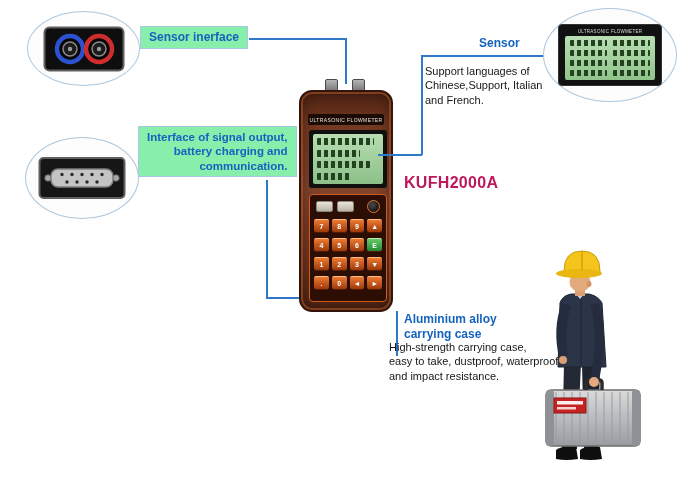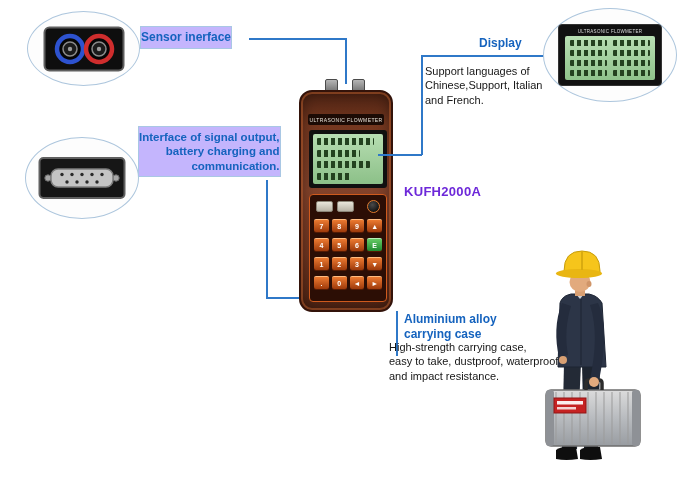--- a/index.html
+++ b/index.html
@@ -12,30 +12,30 @@
   .sensor-ellipse  { left:27px;  top:11px;  width:113px; height:75px; }
   .signal-ellipse  { left:25px;  top:137px; width:114px; height:82px; }
   .display-ellipse { left:543px; top:8px;   width:134px; height:94px; }
 
   
   .line { position:absolute; background:#2f78c8; }
 
   
   .blue-label { position:absolute; color:#1563be; font-weight:bold; font-size:12px;
                 line-height:1.25; white-space:pre-line; }
-  .boxed { border:1px solid #a9c7e4; padding:3px 0; background:#c4b5fd; }
+  .boxed { border:1px solid #a9c7e4; padding:3px 8px; background:#86efac; }
   .sensor-label  { left:140px; top:26px; }
   .signal-label  { left:138px; top:126px; font-size:11.5px;text-align:right; }
   .display-label { left:479px; top:36px; }
   .case-label    { left:404px; top:312px; }
   .desc { position:absolute; color:#161616; font-size:11px; line-height:1.3; white-space:pre-line; }
   .display-desc { left:425px; top:64px; width:130px; }
   .case-desc    { left:389px; top:340px; width:185px; }
-  .model { position:absolute; left:404px; top:184px; font-size:13px; font-weight:bold;
-           color:#6d28d9; letter-spacing:.3px; }
+  .model { position:absolute; left:404px; top:174px; font-size:16px; font-weight:bold;
+           color:#be185d; letter-spacing:.3px; }
 
   
   .device { position:absolute; left:299px; top:90px; width:94px; height:222px;
             border-radius:13px; border:2px solid #33130a;
             background:linear-gradient(180deg,#4e2313 0%,#74371f 15%,#83422a 45%,#6f3520 75%,#4e2313 100%);
             box-shadow:inset 0 0 0 2px rgba(190,95,45,.5), inset 0 0 16px rgba(0,0,0,.45); }
   .conn { position:absolute; width:13px; height:12px; border:1px solid #4a4a4a; border-radius:2px 2px 0 0;
           background:linear-gradient(180deg,#b5b5b5,#7c7c7c); }
   .conn1 { left:325px; top:79px; } .conn2 { left:352px; top:79px; }
   .brand { position:absolute; top:22px; left:7px; right:7px; height:11px; background:#1c0b05;
@@ -153,21 +153,21 @@
         <div class="kkey">◄</div>
         <div class="kkey">►</div>
       </div>
     </div>
   </div>
   <div class="model">KUFH2000A</div>
 
   <div class="line" style="left:378px; top:154px; width:44px; height:1.5px;"></div>
   <div class="line" style="left:421px; top:55px; width:1.5px; height:100px;"></div>
   <div class="line" style="left:421px; top:55px; width:124px; height:1.5px;"></div>
-  <div class="blue-label display-label">Display</div>
+  <div class="blue-label display-label">Sensor</div>
   <div class="desc display-desc">Support languages of
  Chinese,Support, Italian
 and French.</div>
   <div class="ellipse display-ellipse">
     <div class="zoom-bezel">
       <div class="zoom-brand">ULTRASONIC FLOWMETER</div>
       <div class="zoom-screen">
         <div class="zrow"></div>
         <div class="zrow"></div>
         <div class="zrow"></div>

